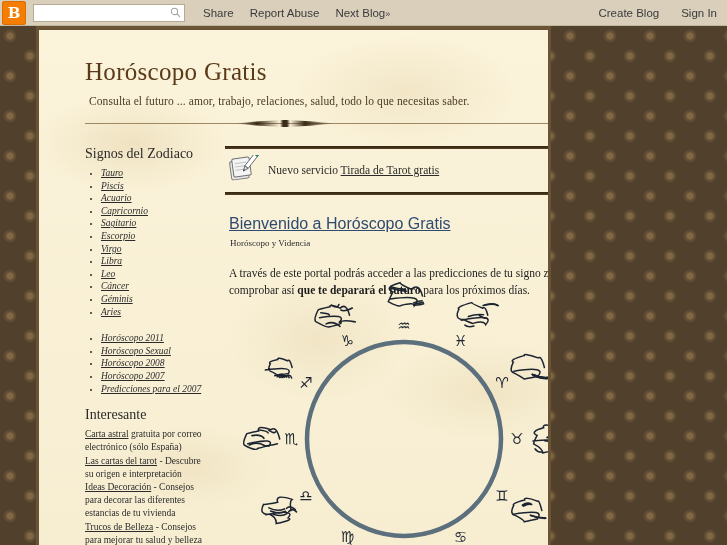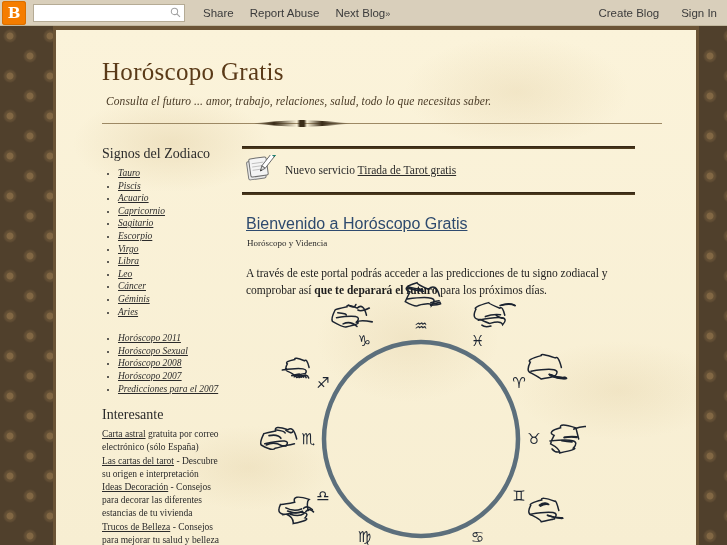--- a/index.html
+++ b/index.html
@@ -86,22 +86,22 @@
       radial-gradient(circle at 30px 30px, rgba(168,133,86,.45) 0 3px, rgba(0,0,0,0) 4px),
       radial-gradient(circle at 30px 30px, rgba(168,133,86,.22) 5px, rgba(0,0,0,0) 7px),
       #50402c;
     background-size: 40px 40px, 40px 40px, 40px 40px, 40px 40px, auto;
   }
 
   
   #outer {
     position: absolute;
     top: 26px;
-    left: 53px;
-    width: 646px;
+    left: 36px;
+    width: 515px;
     bottom: 0;
     background: #f4ead0;
     border-left: 3px solid #6b5436;
     border-right: 3px solid #6b5436;
     border-top: 4px solid #6b5436;
     overflow: hidden;
   }
   #paper {
     position: absolute;
     inset: 0;
@@ -120,21 +120,20 @@
   #blog-title {
     font-family: "Liberation Serif", serif;
     font-size: 25px;
     color: #5a3a18;
     letter-spacing: .3px;
     margin: 0;
     font-weight: normal;
   }
   #blog-desc {
     font-family: "Liberation Serif", serif;
-    font-style: italic;
     font-size: 11.5px;
     color: #4a3b26;
     margin: 9px 0 0 4px;
     letter-spacing: .1px;
   }
   #header-rule {
     margin: 11px 0 0 0;
     width: 560px;
     height: 10px;
     position: relative;

